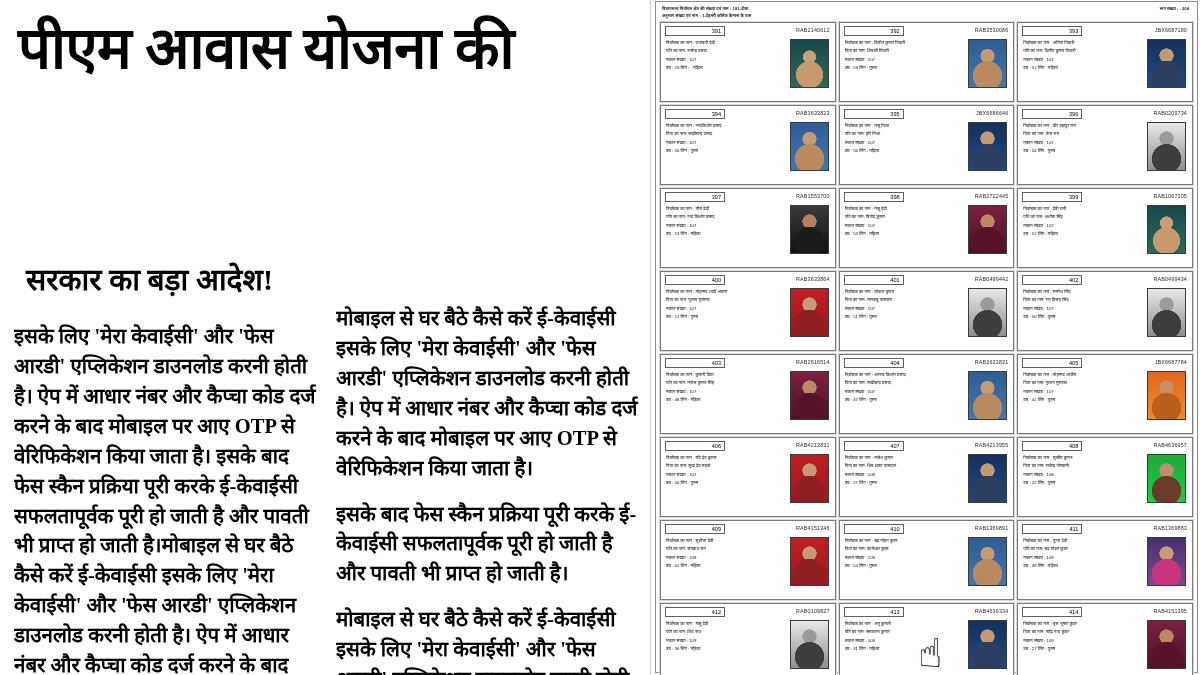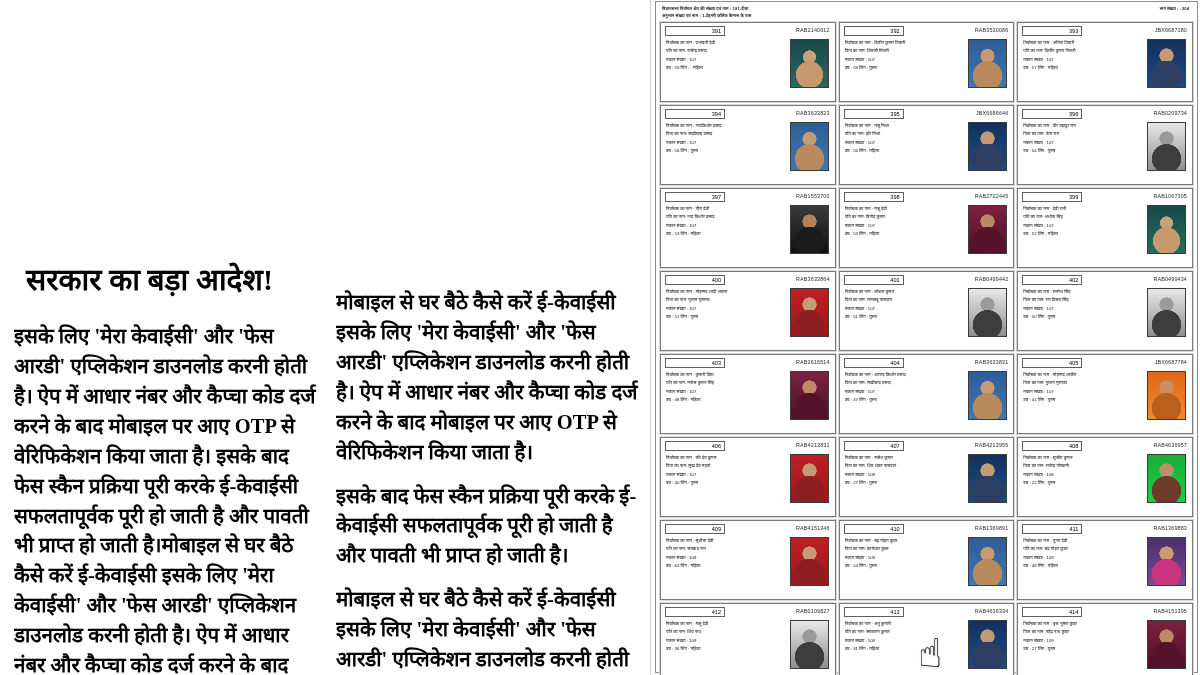--- a/index.html
+++ b/index.html
@@ -27,21 +27,21 @@
     font-weight:700;font-size:30px;line-height:1.2;color:#000;
   }
   .col{
     position:absolute;
     font-family:"Liberation Serif","DejaVu Serif",serif;
     font-weight:700;font-size:20.5px;line-height:1.46;color:#000;
     text-align:left;
   }
   .col-left{left:14px;top:322px;width:308px;height:353px;overflow:hidden;}
   .col-mid{left:336px;top:288px;width:310px;height:387px;overflow:hidden;}
-  .col-mid p{margin:0 0 14px 0;font-family:Liberation Serif, serif;}
+  .col-mid p{margin:16px 0 14px 0;font-family:Liberation Serif, serif;}
   .col-left p{margin:0;}
 
   
   .scan{
     position:relative;width:550px;height:675px;background:#fff;
     box-sizing:border-box;overflow:hidden;
     border-left:1px solid #cfcfcf;
   }
   .scan-inner{
     position:absolute;left:4px;top:1px;width:543px;height:672px;
@@ -141,20 +141,21 @@
   }
 </style>
 </head>
 <body>
 
 <div class="page">
 
   <div class="article">
 
     <div class="headline">
+      <div>पीएम आवास योजना की</div>
     </div>
 
     <div class="subhead">सरकार का बड़ा आदेश!</div>
 
     <div class="col col-left">
       <p>इसके लिए 'मेरा केवाईसी' और 'फेस आरडी' एप्लिकेशन डाउनलोड करनी होती है। ऐप में आधार नंबर और कैप्चा कोड दर्ज करने के बाद मोबाइल पर आए OTP से वेरिफिकेशन किया जाता है। इसके बाद फेस स्कैन प्रक्रिया पूरी करके ई-केवाईसी सफलतापूर्वक पूरी हो जाती है और पावती भी प्राप्त हो जाती है।मोबाइल से घर बैठे कैसे करें ई-केवाईसी इसके लिए 'मेरा केवाईसी' और 'फेस आरडी' एप्लिकेशन डाउनलोड करनी होती है। ऐप में आधार नंबर और कैप्चा कोड दर्ज करने के बाद मोबाइल पर आए OTP से वेरिफिकेशन किया जाता है। इसके बाद फेस स्कैन प्रक्रिया पूरी करके ई-केवाईसी</p>
     </div>
 
     <div class="col col-mid">
       <p>मोबाइल से घर बैठे कैसे करें ई-केवाईसी इसके लिए 'मेरा केवाईसी' और 'फेस आरडी' एप्लिकेशन डाउनलोड करनी होती है। ऐप में आधार नंबर और कैप्चा कोड दर्ज करने के बाद मोबाइल पर आए OTP से वेरिफिकेशन किया जाता है।</p>

